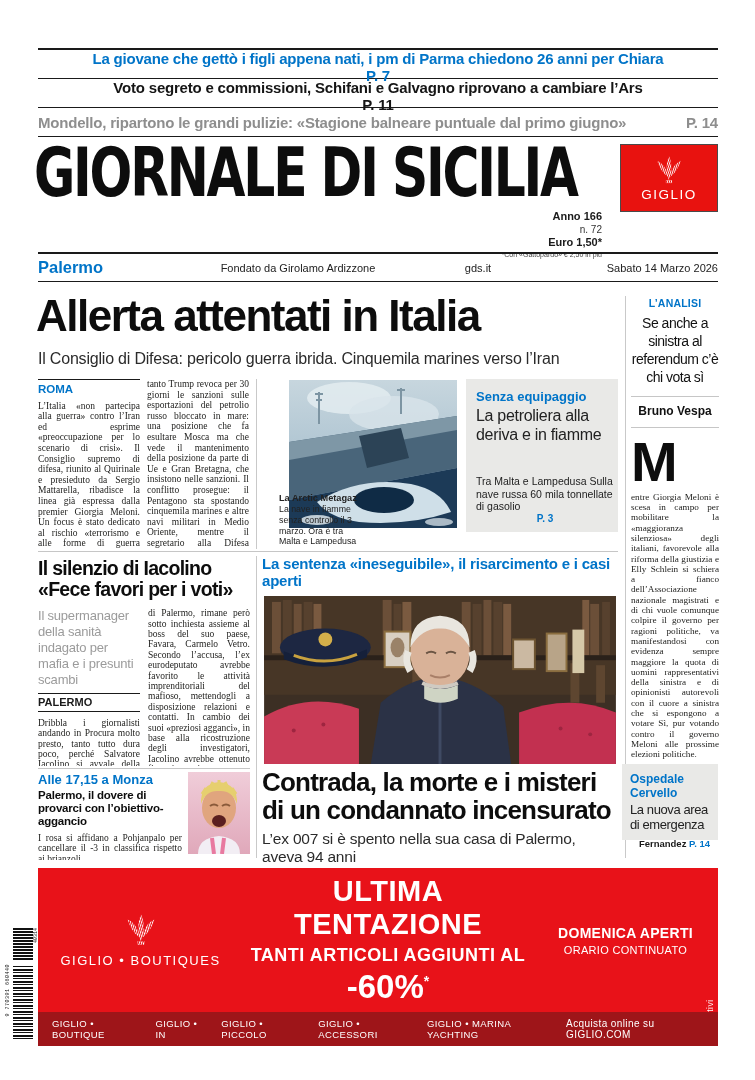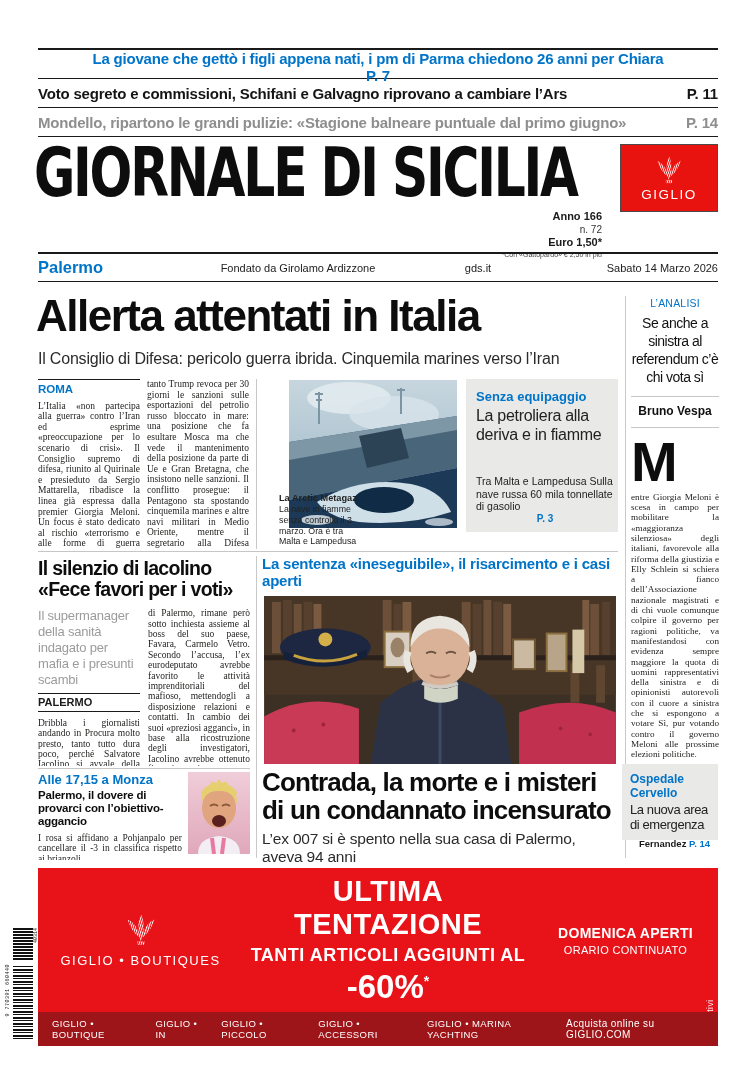--- a/index.html
+++ b/index.html
@@ -7,21 +7,21 @@
   .page {
     position:relative; width:755px; height:1080px; background:#ffffff;
     font-family:"Liberation Sans", sans-serif; color:#1a1a1a; overflow:hidden;
     margin:0 auto;
   }
   
   .strips { position:absolute; left:38px; top:48px; width:680px; border-top:2px solid #1a1a1a; }
   .strip { display:flex; justify-content:space-between; align-items:center; height:29px; border-bottom:1.5px solid #1a1a1a; font-weight:700; font-size:15px; letter-spacing:-0.2px; }
   .strip:last-child { border-bottom:1.5px solid #1a1a1a; }
   .strip.blue, .strip.blue .pg { color:#0074c8;flex-direction:column; }
-  .strip.black { color:#151515; }
+  .strip.black { color:#151515;flex-direction:column; }
   .strip.gray, .strip.gray .pg { color:#8e8e8e; }
   
   .masthead-title {
     position:absolute; left:34px; top:138px; width:780px;
     font-family:"DejaVu Sans", sans-serif; font-weight:700; font-size:68px; line-height:1.02;
     letter-spacing:-3px; color:#0d0d0d; transform:scaleX(.74); transform-origin:left top; white-space:nowrap;
   }
   .giglio-box {
     position:absolute; left:620px; top:144px; width:98px; height:68px; background:#e8120f;
     border:1px solid #4a4a4a; display:flex; flex-direction:column; align-items:center; justify-content:center; gap:2px; color:#fff;
@@ -82,21 +82,21 @@
   .contrada .deck { font-size:15.5px; color:#2b2b2b; margin-top:5px; letter-spacing:-0.2px; }
   
   .monza { position:absolute; left:38px; top:772px; width:212px; height:88px; display:flex; gap:6px; overflow:hidden; }
   .monza .txt { flex:1; }
   .monza .kick { color:#0074c8; font-weight:700; font-size:13px; }
   .monza h3 { font-size:11.5px; line-height:1.12; letter-spacing:-0.2px; color:#0d0d0d; margin:2px 0 5px; }
   .monza .body { font-size:9.5px; line-height:10.5px; color:#1d1d1b; }
   .monza svg.player { width:62px; height:82px; flex:none; display:block; }
   
   .rail { position:absolute; left:631px; top:297px; width:88px; height:465px; overflow:hidden; text-align:center; }
-  .rail .label { color:#0074c8; font-weight:400; font-size:10.5px; letter-spacing:0.2px; }
+  .rail .label { color:#0074c8; font-weight:700; font-size:10.5px; letter-spacing:0.2px; }
   .rail .title { font-size:14px; letter-spacing:-0.5px; line-height:1.28; color:#111; margin-top:6px; font-weight:400; }
   .rail hr { border:none; border-top:1px solid #c6c6c6; margin:9px 0 7px; }
   .rail .author { font-weight:700; font-size:12px; color:#111; }
   .rail .dropcap { font-size:56px; font-weight:700; line-height:0.95; text-align:left; color:#0d0d0d; margin:6px 0 4px; }
   .rail .body { font-size:9.2px; line-height:10.3px; color:#1d1d1b; text-align:justify; }
   .rail .body p + p { text-indent:7px; }
   .cervello { position:absolute; left:622px; top:764px; width:96px; height:76px; }
   .cervello .title { font-size:13px; letter-spacing:-0.4px; line-height:1.15; color:#222; font-weight:400; margin-top:2px; }
   .cervello .byline { margin-top:5px; font-size:9.5px; }
   

